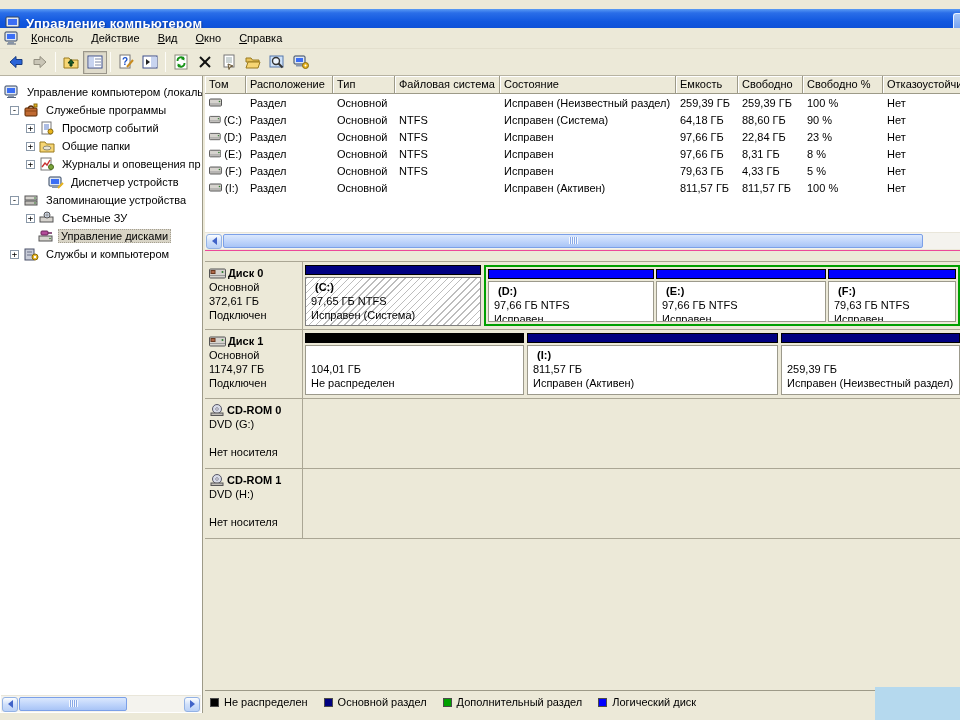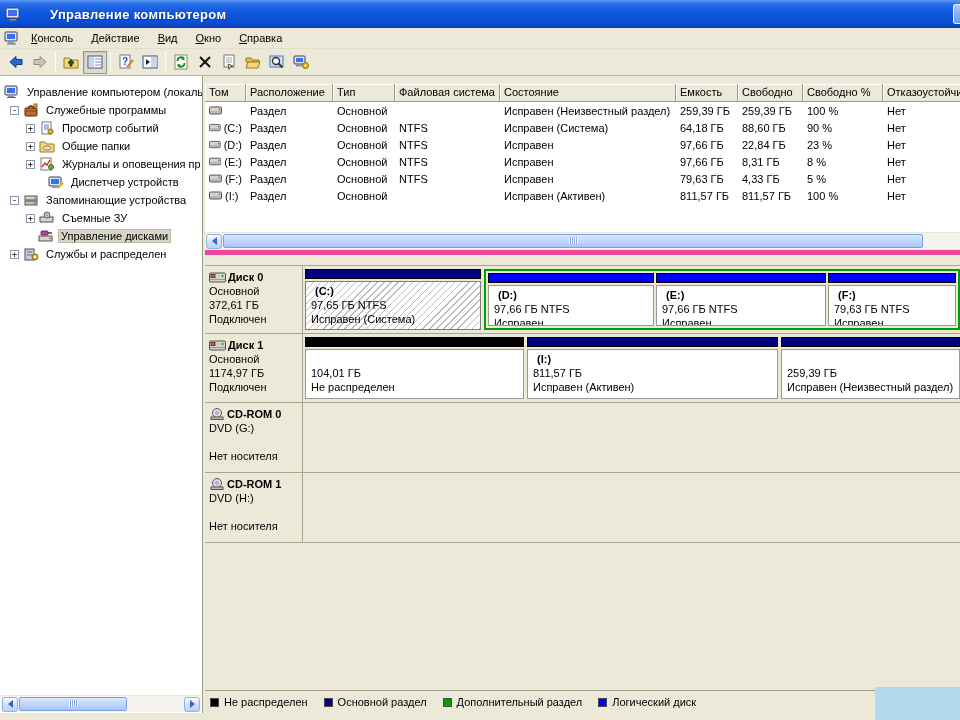--- a/index.html
+++ b/index.html
@@ -3,23 +3,23 @@
 <meta charset="utf-8">
 <style>
   * { margin:0; padding:0; box-sizing:border-box; }
   html,body { width:960px; height:720px; }
   body {
     position:relative; background:#ece9d8; overflow:hidden;
     font-family:"Liberation Sans", sans-serif; font-size:11px; color:#000;
   }
   
   .titlebar {
-    position:absolute; left:0; top:0; width:960px; height:28px;
+    position:absolute; left:0; top:9px; width:960px; height:28px;
     background:linear-gradient(180deg,#5a9bf4 0%,#2a6ee8 14%,#1157df 45%,#0c4ed4 80%,#0a41b4 97%,#08369a 100%);
-    display:flex; align-items:center; padding-left:5px;gap:24px;
+    display:flex; align-items:center; padding-left:5px;
   }
   .titlebar .title {
     color:#fff; font-weight:bold; font-size:13px; margin-left:5px;
     text-shadow:1px 1px 1px #0b3a9e; letter-spacing:.3px;
   }
   .title-btn-sliver {
     position:absolute; right:0; top:4px; width:7px; height:20px;
     background:linear-gradient(180deg,#a8c8f8,#6a9af0);
     border:1px solid #e8f2ff; border-right:none; border-radius:3px 0 0 3px;
   }
@@ -55,21 +55,21 @@
     width:9px; height:9px; border:1px solid #8a98a8; background:#fff;
     font-size:9px; line-height:7px; text-align:center; flex:0 0 9px; margin-right:4px;
     font-family:"DejaVu Sans Mono", monospace;
   }
   .exp-spacer { width:13px; flex:0 0 13px; }
   .tree-row .ticon { margin-right:4px; flex:0 0 16px; height:14px; }
   .tree-label { padding:1px 3px; }
   .tree-row.selected .tree-label { background:#d8d4c6; border:1px dotted #a5a092; padding:0 2px; }
   .right-panel { position:absolute; left:205px; top:76px; width:755px; height:637px; }
   
-  .vol-table { position:absolute; left:0; top:8px; width:755px; height:156px; background:#fff; overflow:hidden; }
+  .vol-table { position:absolute; left:0; top:0; width:755px; height:156px; background:#fff; overflow:hidden; }
   .vt-row { display:grid; grid-template-columns:41px 87px 62px 105px 176px 62px 65px 80px 1fr; }
   .vt-head { height:18px; }
   .vt-head .hcell {
     background:#ece9d8; border-right:1px solid #9d9a88; border-bottom:1px solid #9d9a88;
     box-shadow:inset 1px 1px 0 #fff; padding:2px 4px 0 4px; height:18px; overflow:hidden; white-space:nowrap;
   }
   .vt-body .vt-row { height:17px; align-items:center; }
   .cell { padding:0 4px; overflow:hidden; white-space:nowrap; }
   .vol-cell { display:flex; align-items:center; gap:3px; }
   
@@ -85,21 +85,21 @@
   .sb-thumb {
     position:absolute; top:1px; height:14px; border:1px solid #7ba0e8; border-radius:2px;
     background:linear-gradient(180deg,#dbe8fd,#c1d6fb 50%,#a8c4f6);
     display:flex; align-items:center; justify-content:center;
   }
   .grip { width:9px; height:7px;
     background:repeating-linear-gradient(90deg,#f4f8ff 0 1px,#89a9e6 1px 2px); }
   
   .disk-area {
     position:absolute; left:0; top:174px; width:755px; height:440px;
-    background:#ece9d8; border-top:5px solid #ec4899; overflow:hidden;
+    background:#ece9d8; border-top:1px solid #ec4899; overflow:hidden;
   }
   .disk-row { display:flex; border-bottom:1px solid #aaa694; }
   .disk-row:first-child { margin-top:10px; border-top:1px solid #aaa694; }
   .d-label { width:98px; flex:0 0 98px; border-right:1px solid #aaa694; padding:4px 2px 3px 4px; line-height:14px; }
   .d-label .dname { font-weight:bold; display:flex; align-items:center; gap:2px; }
   .d-blocks { flex:1; display:flex; padding:3px 0 3px 2px; gap:3px; overflow:hidden; }
   .drow-disk { height:69px; }
   .drow-cd { height:70px; }
   .part { display:flex; flex-direction:column; flex:0 0 auto; }
   .part .bar { height:10px; border:1px solid #000; }
@@ -374,21 +374,21 @@
       <span class="expander">+</span>
       <span class="ticon">
           <svg width="16" height="14" viewBox="0 0 16 14">
             <rect x="2" y="2" width="9" height="11" fill="#c8ccd8" stroke="#4a5068"></rect>
             <line x1="4" y1="5" x2="9" y2="5" stroke="#6a7088"></line>
             <line x1="4" y1="8" x2="9" y2="8" stroke="#6a7088"></line>
             <circle cx="12" cy="10" r="3" fill="#e8b41e" stroke="#8a6a0a"></circle>
             <circle cx="12" cy="10" r="1.2" fill="#fff"></circle>
           </svg>
         </span>
-      <span class="tree-label">Службы и распределен</span>
+      <span class="tree-label">Службы и компьютером</span>
     </div>
   </div>
 
   <div class="xpscroll" style="left:1px; right:1px; bottom:1px;">
     <span class="sb-btn">
         <span class="arr-l"></span>
       </span>
     <span class="sb-track">
       <span class="sb-thumb" style="left:0; width:108px;">
           <span class="grip"></span>

